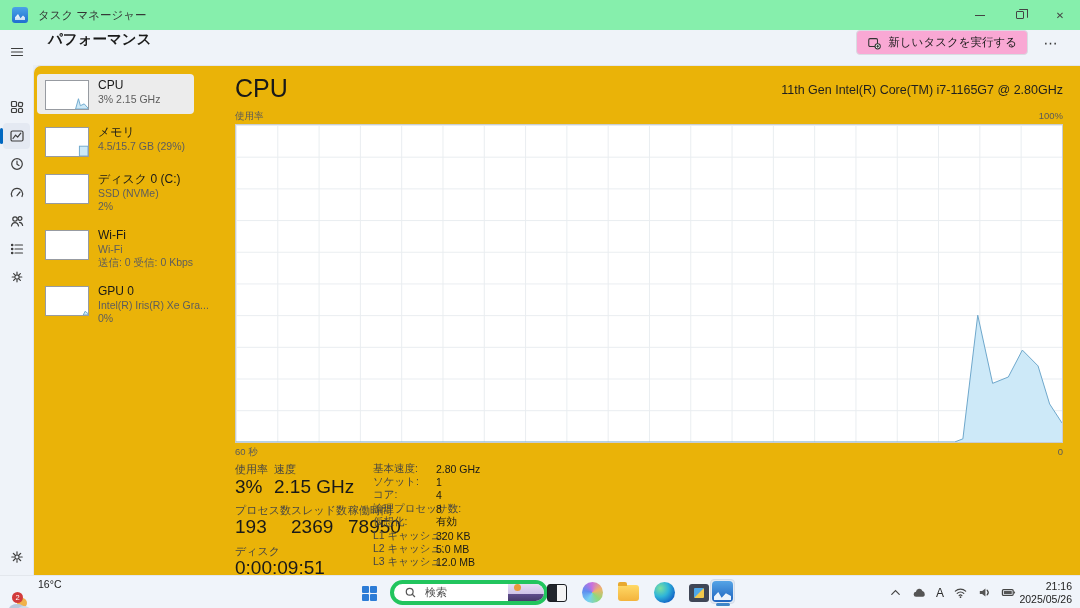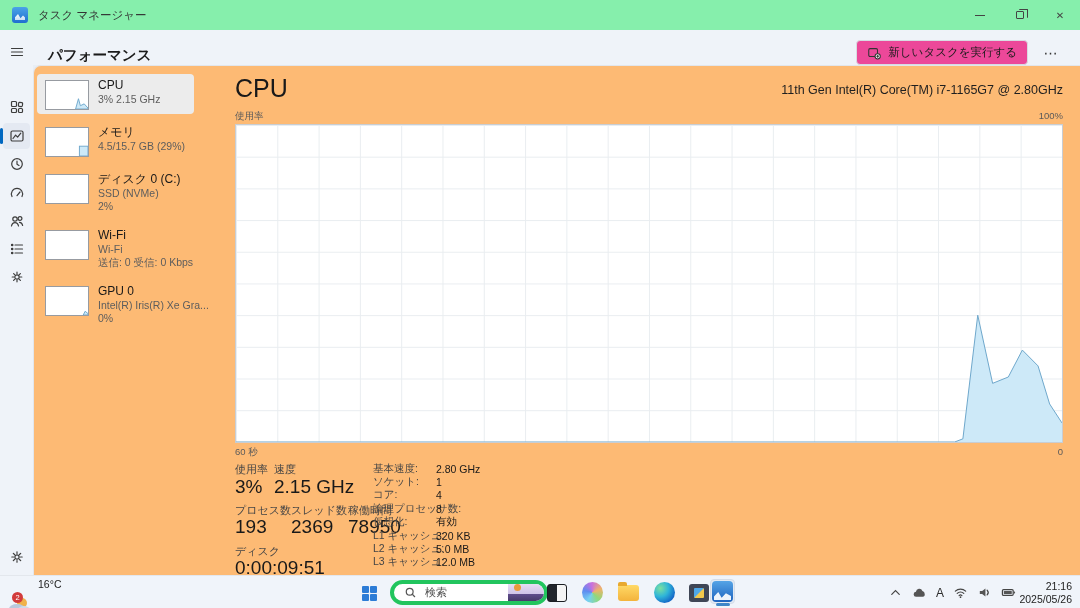--- a/index.html
+++ b/index.html
@@ -20,28 +20,28 @@
   .wc-max::before { content:""; position:absolute; left:2px; top:-3px; width:8px; height:8px; border-top:1px solid #444; border-right:1px solid #444; border-radius:1px; }
 
   
   .rail { position:absolute; left:0; top:30px; width:33px; bottom:33px; background:#eff3f9; z-index:3; }
   .rail-btn { position:absolute; left:3px; width:27px; height:26px; display:flex; align-items:center; justify-content:center; border-radius:4px; }
   .rail-btn svg { width:16px; height:16px; stroke:#3d3d3d; fill:none; stroke-width:1.2; stroke-linecap:round; stroke-linejoin:round; }
   .rail-btn.active { background:#e4e9f2; }
   .rail-btn.active::before { content:""; position:absolute; left:-3px; top:5px; width:3px; height:16px; border-radius:2px; background:#0067c0; }
 
   
-  .headerrow { position:absolute; left:33px; top:30px; right:0; height:35px; background:#eff3f9; display:flex; align-items:flex-end; }
+  .headerrow { position:absolute; left:33px; top:30px; right:0; height:35px; background:#eff3f9; display:flex; align-items:flex-start; }
   .page-title { font-size:14.5px; font-weight:700; margin-left:15px; }
-  .newtask-btn { margin-left:auto; display:flex; align-items:center; gap:7px; background:#ec4899; border:1px solid #d8dce2; border-radius:4px; height:25px; padding:0 10px; font-size:11.5px; color:#1b1b1b; }
+  .newtask-btn { margin-left:auto; display:flex; align-items:center; gap:7px; background:#f9a8d4; border:1px solid #d8dce2; border-radius:4px; height:25px; padding:0 10px; font-size:11.5px; color:#1b1b1b; }
   .newtask-btn svg { width:14px; height:14px; stroke:#333; fill:none; stroke-width:1.2; }
   .more-btn { width:30px; height:25px; margin:0 14px 0 8px; border-radius:4px; display:flex; align-items:center; justify-content:center; font-size:14px; color:#333; letter-spacing:1px; }
 
   
-  .content { position:absolute; left:33px; top:65px; right:0; bottom:33px; background:#fdba74; border-top-left-radius:8px; border-top:1px solid #e2e6ec; border-left:1px solid #e2e6ec; }
+  .content { position:absolute; left:33px; top:65px; right:0; bottom:33px; background:#eab308; border-top-left-radius:8px; border-top:1px solid #e2e6ec; border-left:1px solid #e2e6ec; }
 
   
   .side-list { position:absolute; left:3px; top:8px; width:157px; }
   .side-item { display:flex; align-items:flex-start; padding:4px 4px 4px 8px; border-radius:4px; margin-bottom:7px; }
   .side-item.selected { background:#ececec; }
   .thumb { width:44px; height:30px; background:#fff; border:1px solid #979ba1; flex:0 0 auto; margin-top:2px; position:relative; overflow:hidden; }
   .thumb svg { position:absolute; inset:0; width:100%; height:100%; }
   .side-text { margin-left:9px; min-width:0; }
   .side-title { font-size:12px; color:#191919; line-height:15px; }
   .side-sub { font-size:10.5px; color:#5d5d5d; line-height:13px; white-space:nowrap; }

